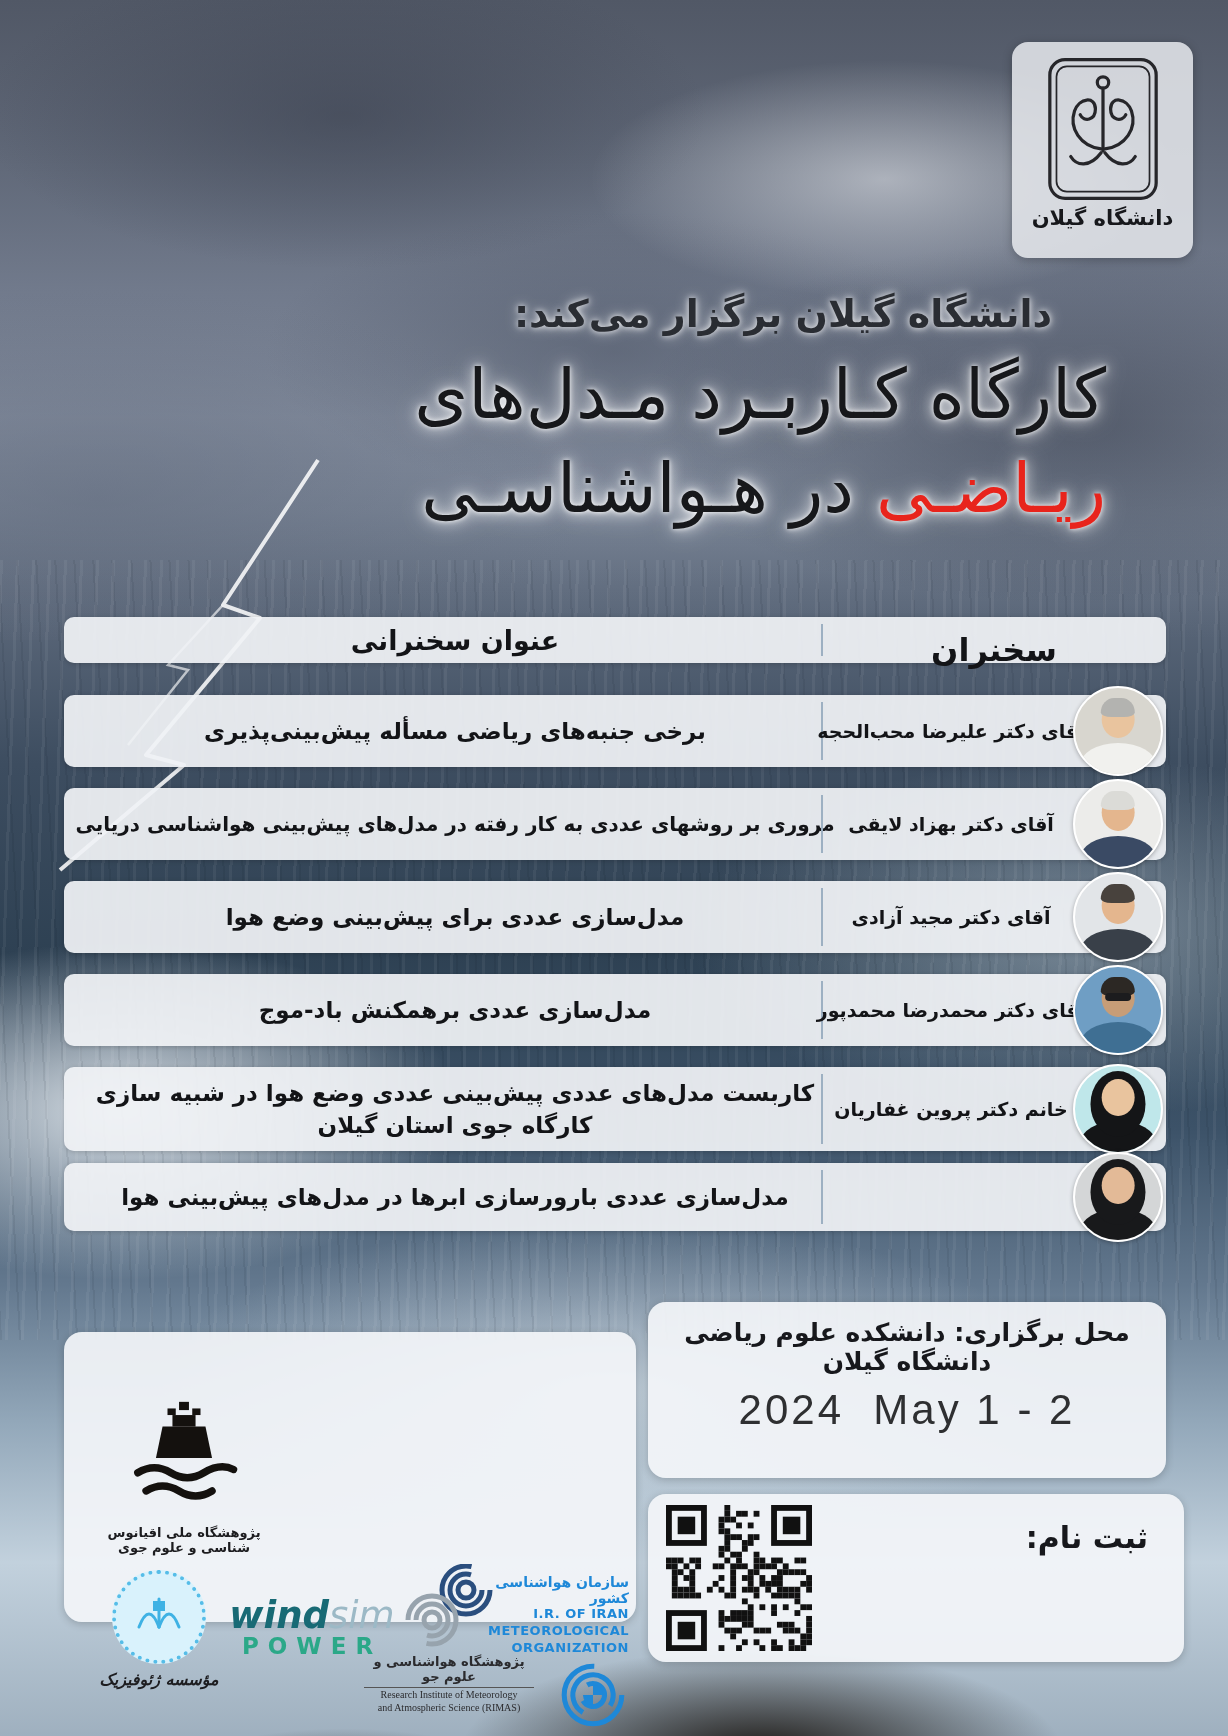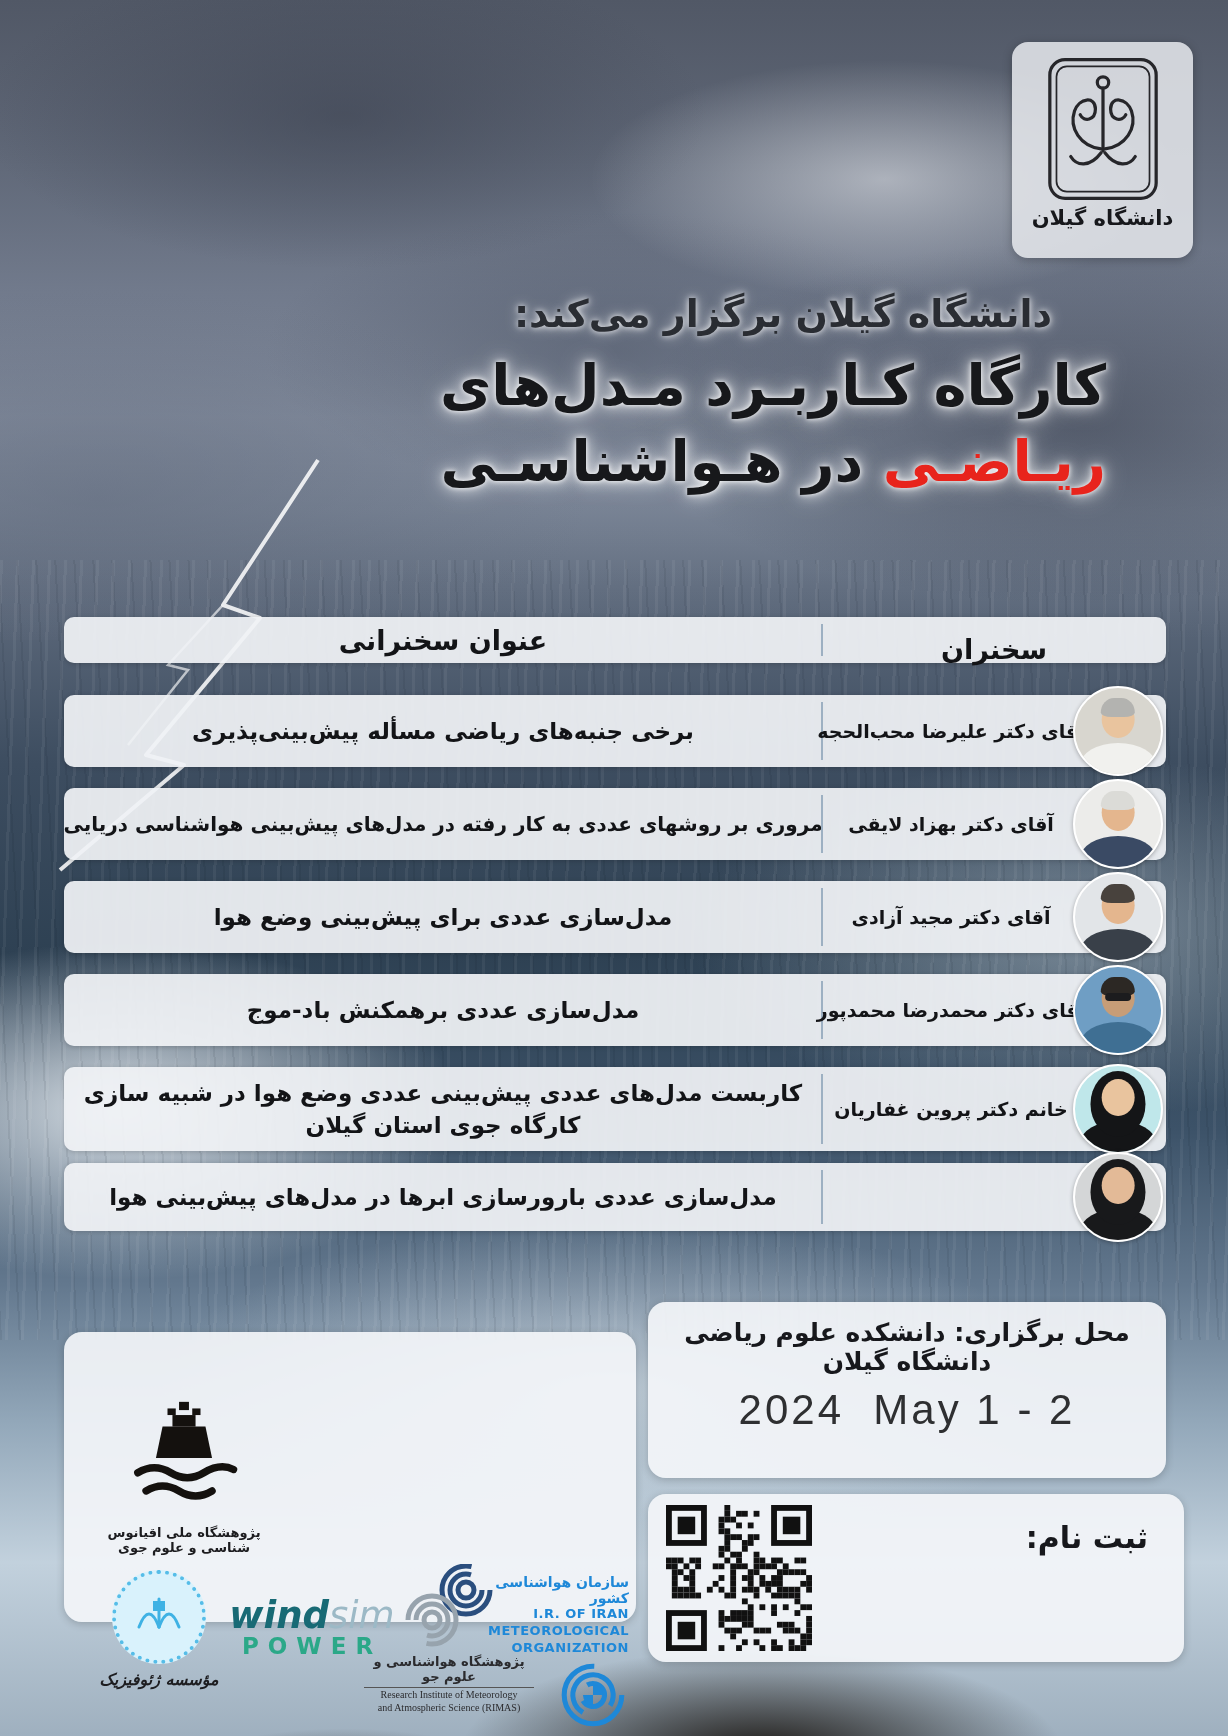--- a/index.html
+++ b/index.html
@@ -30,33 +30,33 @@
   .lightning{position:absolute;left:18px;top:455px;pointer-events:none;opacity:.9;}
   
   .uni-badge{position:absolute;top:42px;right:35px;width:181px;height:216px;border-radius:16px;
     background:rgba(226,229,233,.88);box-shadow:0 2px 10px rgba(0,0,0,.25);
     display:flex;flex-direction:column;align-items:center;justify-content:flex-start;padding-top:12px;box-sizing:border-box;}
   .uni-badge .caption{font-size:21px;font-weight:bold;color:#17181c;margin-top:2px;direction:rtl;}
   
   .kicker{position:absolute;top:292px;right:176px;direction:rtl;font-size:38px;font-weight:bold;color:#2a2d33;
     text-shadow:0 0 6px rgba(255,255,255,.85),0 0 14px rgba(255,255,255,.6);}
   .title{position:absolute;right:122px;top:348px;direction:rtl;text-align:right;line-height:1.36;
-    font-size:56px;font-weight:bold;color:#17181b;
+    font-size:69px;font-weight:normal;color:#17181b;
     text-shadow:0 0 5px rgba(255,255,255,.95),0 0 14px rgba(255,255,255,.85),0 0 26px rgba(255,255,255,.6);}
   .title .hl{color:#e8241c;}
   
   .bar{position:absolute;left:64px;width:1102px;background:rgba(240,242,245,.93);border-radius:10px;
     box-shadow:0 1px 5px rgba(0,0,0,.18);}
   .bar .divider{position:absolute;left:757px;top:7px;bottom:7px;width:2px;background:#9db0c2;}
-  .cell-title{position:absolute;left:0;top:0;bottom:0;width:758px;display:flex;align-items:center;justify-content:center;
+  .cell-title{position:absolute;left:12px;top:0;bottom:0;width:758px;display:flex;align-items:center;justify-content:center;
     direction:rtl;text-align:center;font-weight:bold;color:#131417;padding:6px 18px;box-sizing:border-box;}
   .cell-speaker{position:absolute;right:0;top:0;bottom:0;width:344px;display:flex;align-items:center;justify-content:center;
     direction:rtl;font-weight:bold;color:#131417;padding:0 96px 0 10px;box-sizing:border-box;font-size:19px;white-space:nowrap;}
   .hdr .cell-title{font-size:27px;}
-  .hdr .cell-speaker{font-size:27px;padding:0 12px;margin-top:19px;}
+  .hdr .cell-speaker{font-size:32px;padding:0 12px;margin-top:19px;}
   .row-title{font-size:23px;white-space:nowrap;}
   .row-title.wrap{white-space:normal;line-height:1.4;}
   .row-title.tight{font-size:20px;}
   
   .photo{position:absolute;right:3px;top:50%;transform:translateY(-50%);width:86px;height:86px;border-radius:50%;
     border:2px solid #fff;box-shadow:0 1px 4px rgba(0,0,0,.3);overflow:hidden;background:var(--bg);}
   .photo::before{content:"";position:absolute;left:50%;top:15%;transform:translateX(-50%);width:38%;height:43%;
     border-radius:50%;background:var(--skin);z-index:3;}
   .photo::after{content:"";position:absolute;left:50%;bottom:-16%;transform:translateX(-50%);width:88%;height:52%;
     border-radius:50% 50% 0 0;background:var(--top);z-index:1;}

